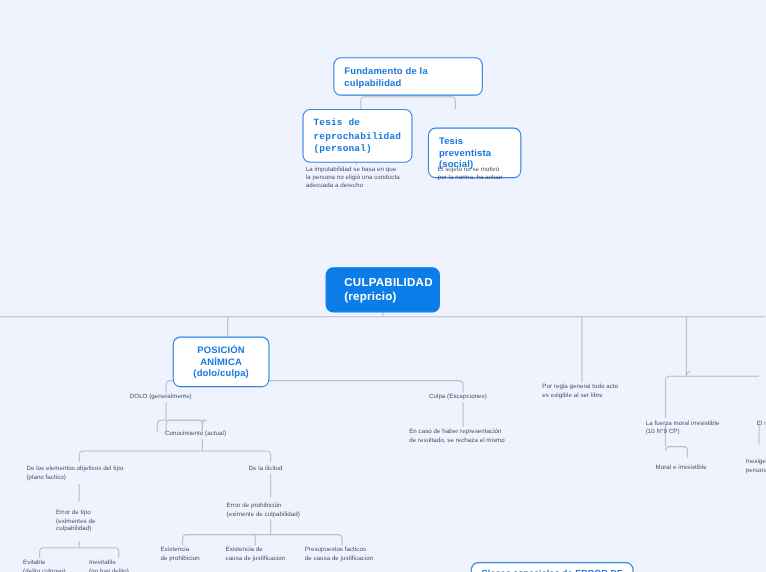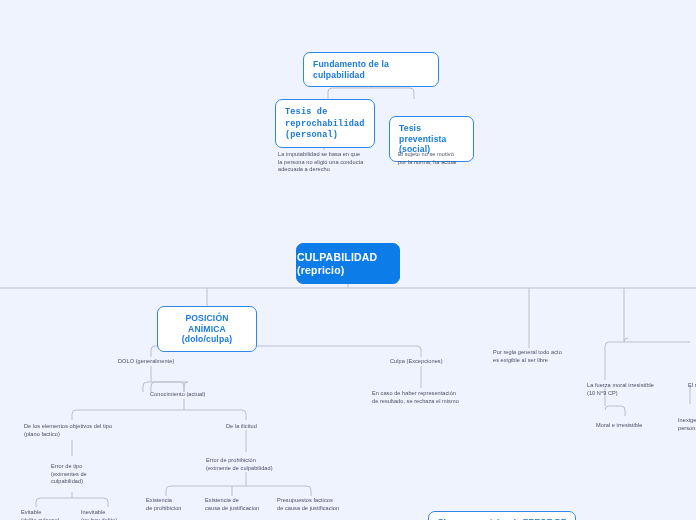--- a/index.html
+++ b/index.html
@@ -17,21 +17,21 @@
 
   
   .node.filled{
     background:#0c7ce8;
     border:1px solid #0c7ce8;
     border-radius:7px;
     color:#ffffff;
     font-weight:bold;
     font-size:10.5px;
     line-height:12.5px;
-    padding:7px 0;
+    padding:7px 16px;
     letter-spacing:.2px;
   }
   
   .node.outline{
     background:#ffffff;
     border:1.4px solid #2f86ea;
     border-radius:7px;
     color:#1a7ae0;
     font-weight:bold;
     font-size:8.6px;
@@ -125,21 +125,21 @@
 adecuada a derecho</div>
 
   <div class="leaf" style="left:398px;top:151px;width:105px;">El sujeto no se motivó
 por la norma, ha actuar</div>
 
   <div class="node filled" style="left:296px;top:243px;width:104px;">
     <span style="white-space:pre-line;">CULPABILIDAD
 (repricio)</span>
   </div>
 
-  <div class="node outline center" style="left:157px;top:306px;width:100px;">
+  <div class="node outline center" style="left:157px;top:306px;width:88px;">
     <span style="white-space:pre-line;">POSICIÓN ANÍMICA
 (dolo/culpa)</span>
   </div>
 
   <div class="leaf" style="left:118px;top:358px;width:100px;">DOLO (generalmente)</div>
 
   <div class="leaf" style="left:150px;top:391px;width:100px;">Conocimiento (actual)</div>
 
   <div class="leaf" style="left:24px;top:423px;width:120px;">De los elementos objetivos del tipo
 (plano factico)</div>

